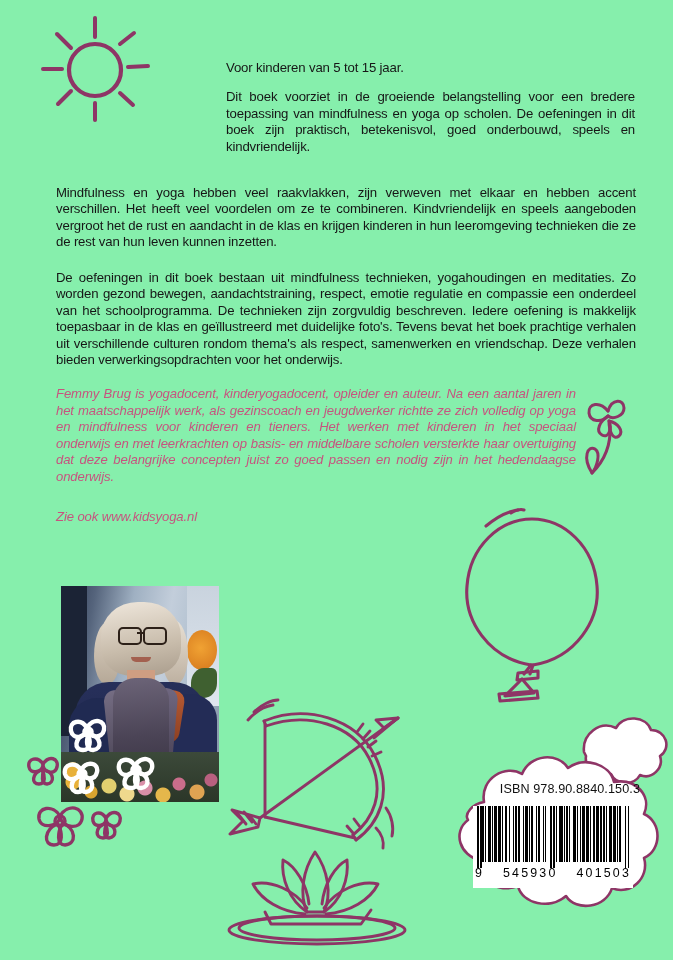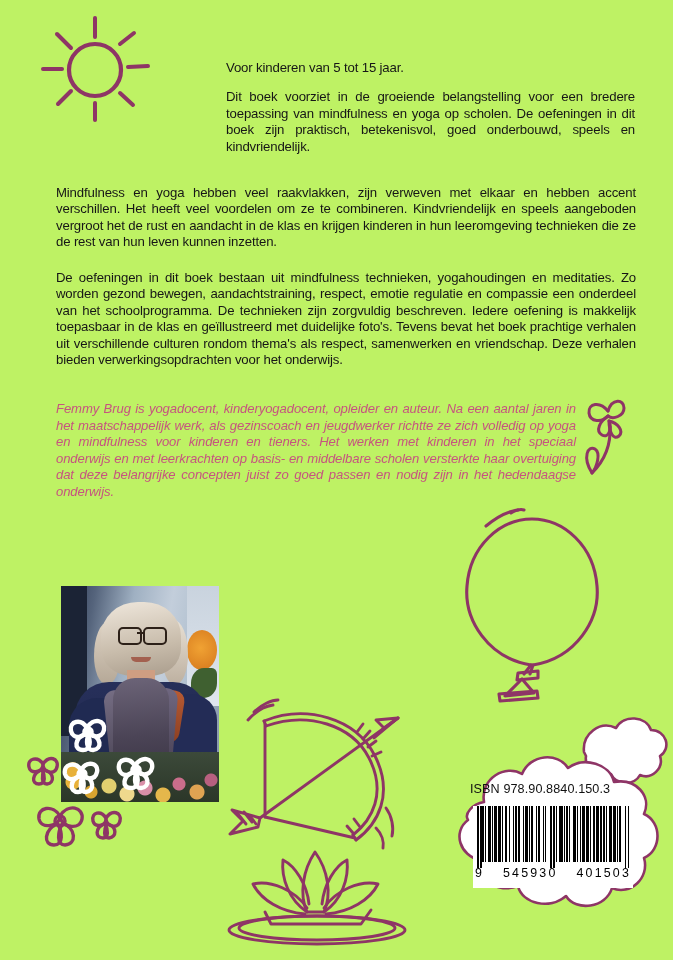--- a/index.html
+++ b/index.html
@@ -2,40 +2,39 @@
 <html><head>
 <meta charset="utf-8">
 <style>
   html,body{margin:0;padding:0;background:#ffffff;}
   body{
     width:673px;height:960px;position:relative;overflow:hidden;
     font-family:"Liberation Sans","DejaVu Sans",sans-serif;
     color:#1a1a1a;
     -webkit-font-smoothing:antialiased;
   }
-  .page{position:absolute;inset:0;background:#bef264;}
+  .page{position:absolute;inset:0;background:#86efac;}
 
   
   .txt{position:absolute;text-align:justify;}
   .txt p{margin:0 0 13px 0;}
   .body-text{
     font-size:13.2px;line-height:16.4px;color:#161616;
     font-family:"Liberation Sans","DejaVu Sans",sans-serif;
     letter-spacing:-0.15px;
   }
   #intro-block{left:226px;top:60px;width:409px;}
   #para-two{left:56px;top:185px;width:580px;}
   #para-three{left:56px;top:270px;width:580px;}
 
   #bio-block{left:56px;top:386px;width:520px;}
   .bio-text{
     font-size:13.1px;line-height:16.6px;
     color:#c6547f;font-style:italic;letter-spacing:-0.1px;
     text-align:justify;
-    margin-top:15px;
   }
   #website-line{
     position:absolute;left:56px;top:509px;width:400px;
     font-size:13.1px;font-style:italic;color:#c6547f;letter-spacing:-0.1px;
   }
 
   
   .doodle{position:absolute;}
   .doodle svg{display:block;overflow:visible;}
 
@@ -117,21 +116,21 @@
   #logo-tagline{
     position:absolute;left:3px;top:55px;width:150px;
     font-family:"Liberation Serif","DejaVu Serif",serif;
     font-weight:bold;font-size:8.2px;letter-spacing:4.6px;color:#111;
     white-space:nowrap;
   }
   #logo-fountain{position:absolute;left:58px;top:-2px;}
 
   
   #isbn-text{
-    position:absolute;left:470px;top:782px;width:170px;text-align:left;
+    position:absolute;left:470px;top:782px;width:170px;text-align:right;
     font-family:"Liberation Sans","DejaVu Sans",sans-serif;
     font-size:12.6px;color:#111;letter-spacing:0.1px;white-space:nowrap;
   }
   #barcode-block{position:absolute;left:473px;top:806px;width:160px;height:82px;background:#fff;}
   #barcode-bars{position:absolute;left:4px;top:0;width:152px;height:62px;
     display:flex;align-items:flex-start;gap:0;}
   #barcode-bars i{display:block;background:#000;height:56px;}
   #barcode-bars i.g{background:transparent;}
   #barcode-bars i.tall{height:62px;}
   #barcode-digits{
@@ -173,20 +172,21 @@
   </div>
 
   <div class="txt body-text" id="para-three">
     <p>De oefeningen in dit boek bestaan uit mindfulness technieken, yogahoudingen en meditaties. Zo worden gezond bewegen, aandachtstraining, respect, emotie regulatie en compassie een onderdeel van het schoolprogramma. De technieken zijn zorgvuldig beschreven. Iedere oefening is makkelijk toepasbaar in de klas en geïllustreerd met duidelijke foto's. Tevens bevat het boek prachtige verhalen uit verschillende culturen rondom thema's als respect, samenwerken en vriendschap. Deze verhalen bieden verwerkingsopdrachten voor het onderwijs.</p>
   </div>
 
   <div class="txt bio-text" id="bio-block">
     <p>Femmy Brug is yogadocent, kinderyogadocent, opleider en auteur. Na een aantal jaren in het maatschappelijk werk, als gezinscoach en jeugdwerker richtte ze zich volledig op yoga en mindfulness voor kinderen en tieners. Het werken met kinderen in het speciaal onderwijs en met leerkrachten op basis- en middelbare scholen versterkte haar overtuiging dat deze belangrijke concepten juist zo goed passen en nodig zijn in het hedendaagse onderwijs.</p>
   </div>
 
+  <div id="website-line">Zie ook www.kidsyoga.nl</div>
 
   <div class="doodle" id="flower-stem-doodle">
     <svg width="62" height="108" viewBox="0 0 62 108">
       <g stroke="#8e3566" stroke-width="3" fill="none" stroke-linecap="round" stroke-linejoin="round">
         <path d="M30 28 C22 18, 10 20, 11 30 C12 39, 24 40, 30 33"></path>
         <path d="M30 28 C34 15, 46 16, 46 25 C46 33, 35 37, 30 33"></path>
         <path d="M30 33 C22 38, 17 48, 24 52 C31 56, 34 45, 31 38"></path>
         <path d="M31 38 C40 40, 46 48, 41 53 C35 58, 31 48, 31 38"></path>
         <path d="M32 44 C33 62, 26 78, 14 90"></path>
         <path d="M14 90 C4 74, 10 62, 17 66 C23 70, 19 84, 14 90 Z"></path>

